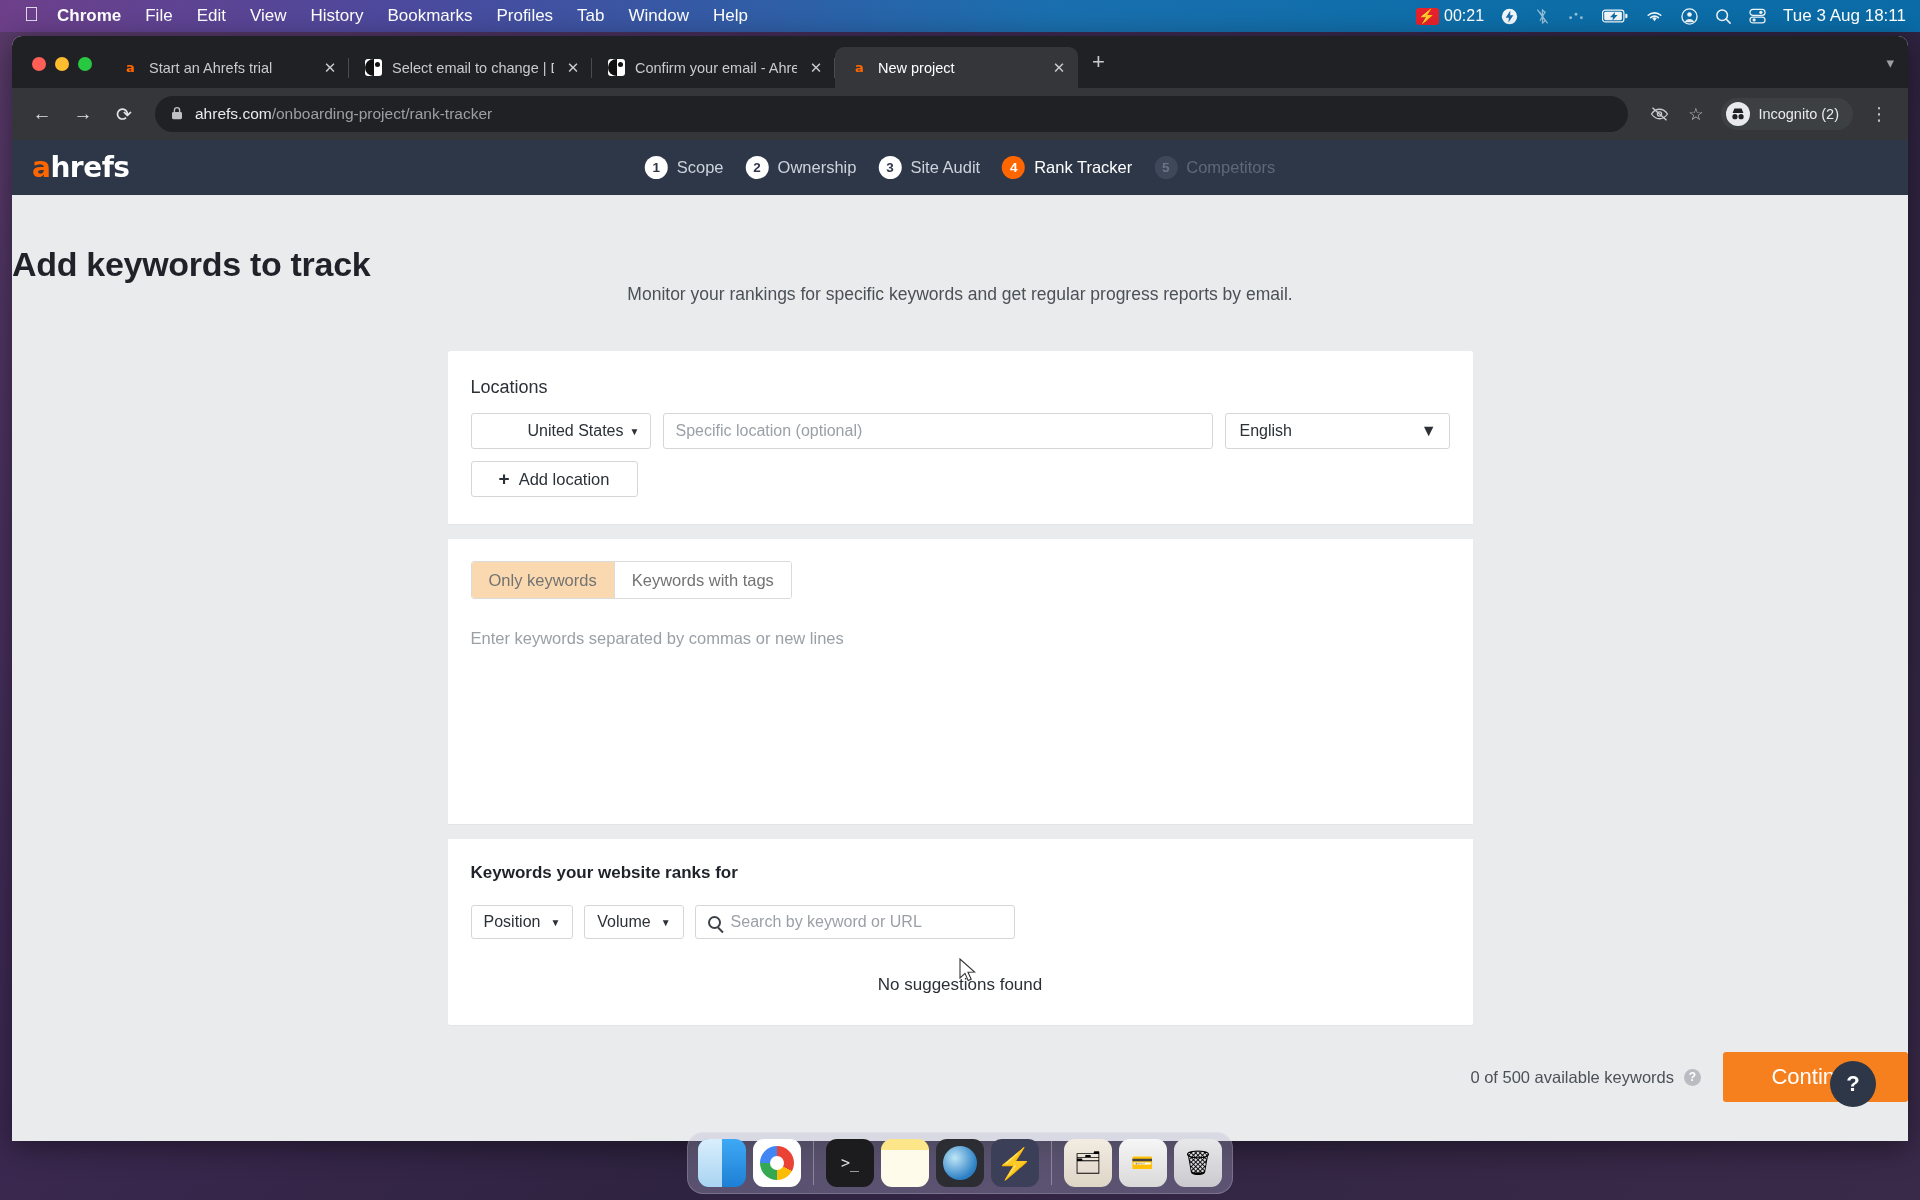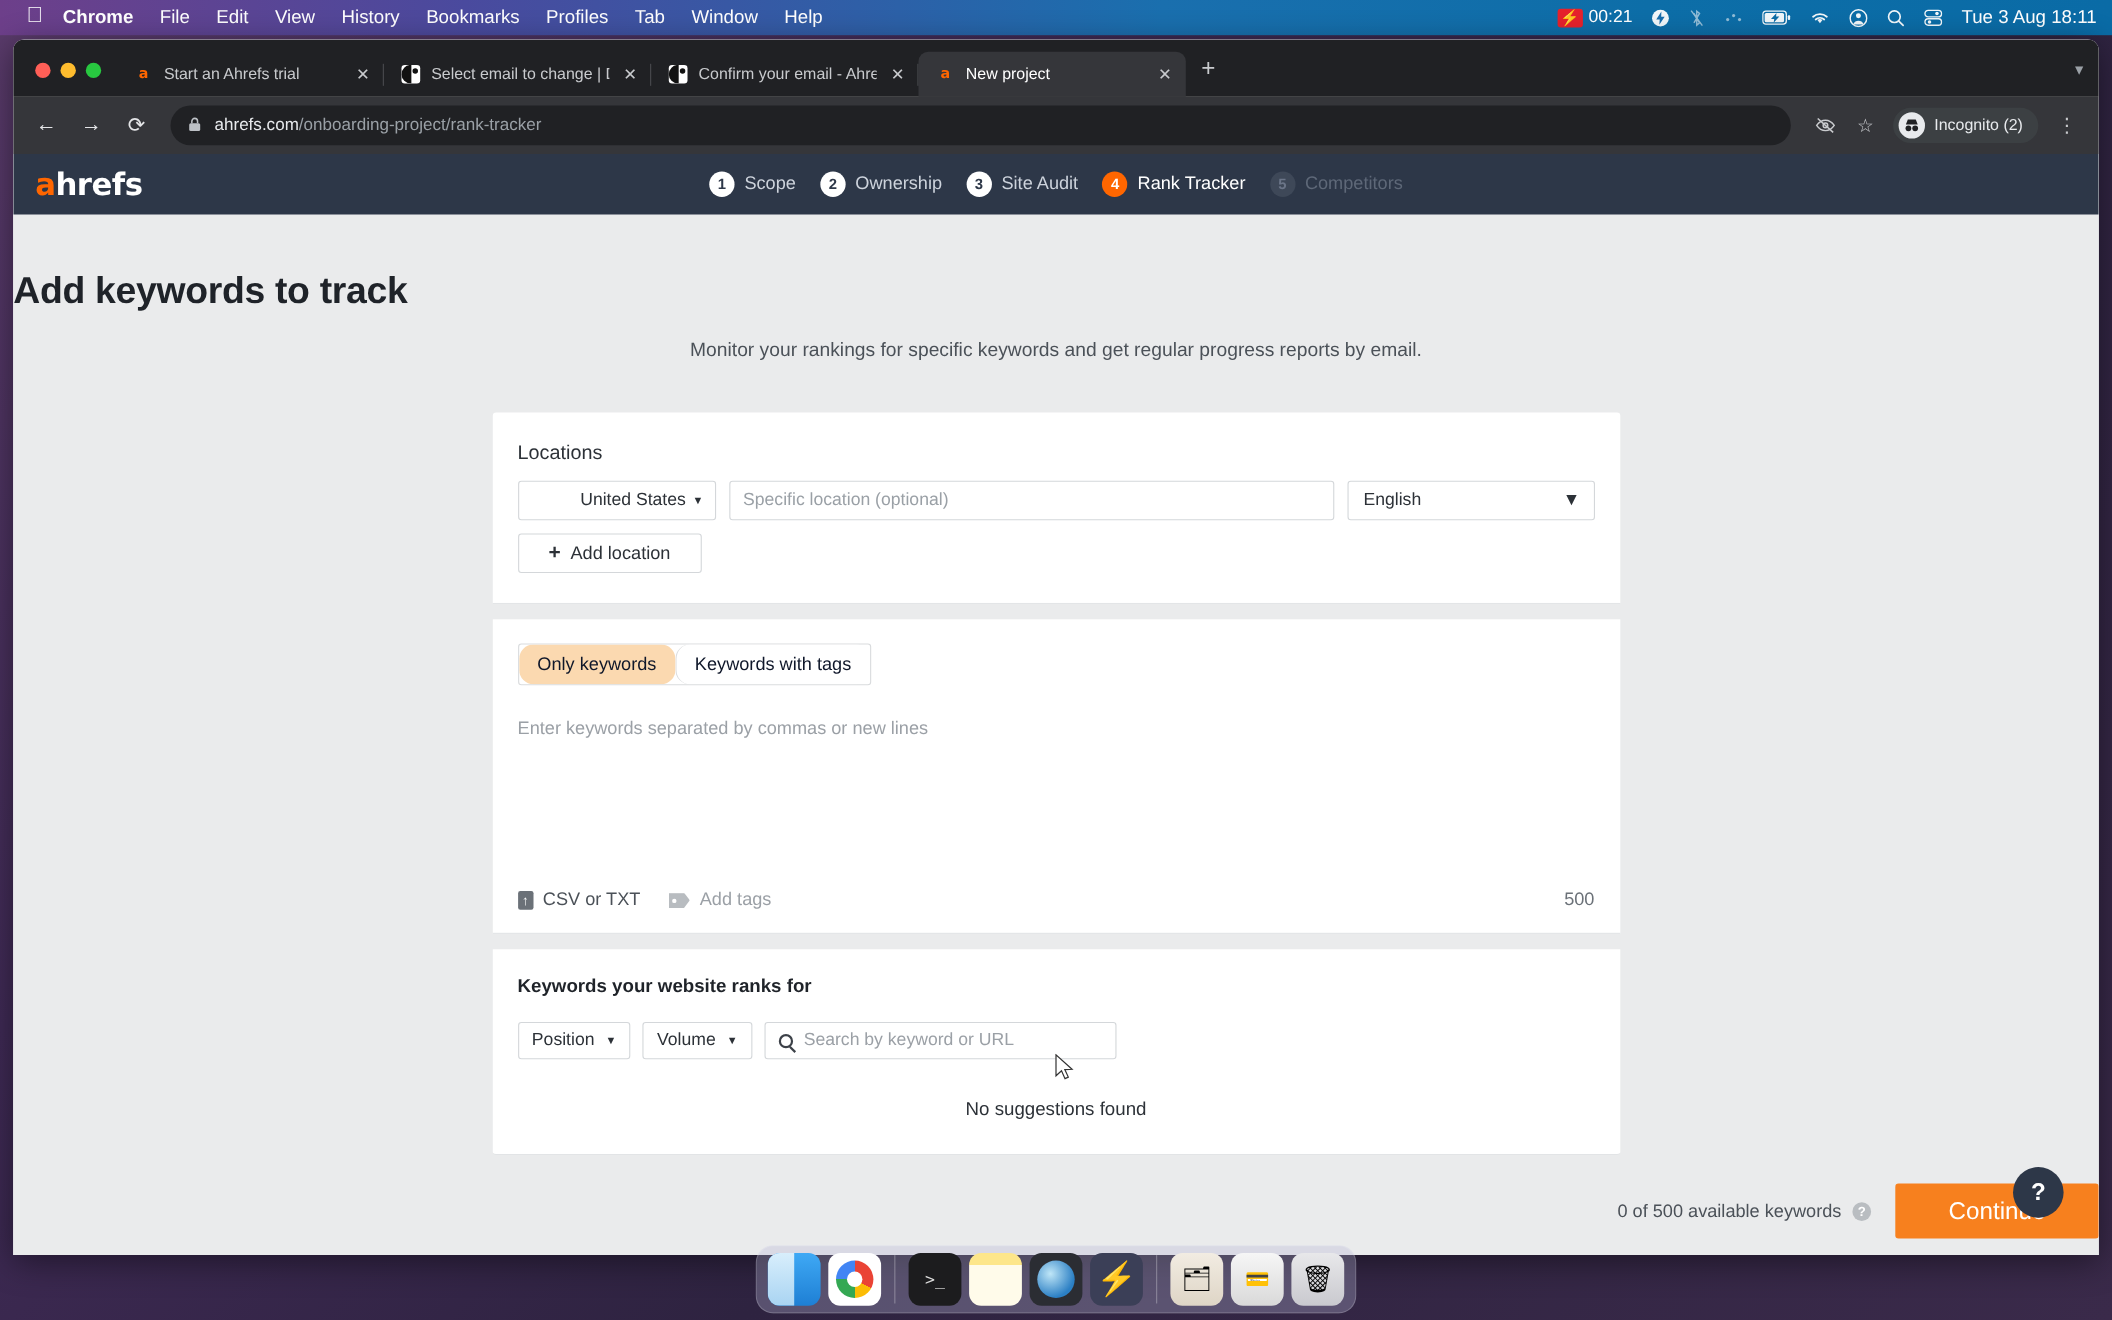--- a/index.html
+++ b/index.html
@@ -140,21 +140,21 @@
   .step.active .num { background: #f60; color: #fff; }
   .step.active .lbl { color: #fff; }
   .step.disabled .num { background: #3e4858; color: #6b7588; }
   .step.disabled .lbl { color: #5e6878; }
 
   .page-body { padding-top: 50px; }
   h1.title {
     text-align: left; font-size: 34px; font-weight: bold; color: #1f2329; letter-spacing: -.3px;
   }
   p.subtitle {
-    text-align: center; font-size: 17.5px; color: #4b5158; margin-top: 24px;
+    text-align: center; font-size: 17.5px; color: #4b5158; 
   }
 
   .card {
     width: 1025px; margin: 0 auto; background: #fff;
     border-bottom: 1px solid #e2e4e6;
   }
   #card-locations { margin-top: 46px; padding: 26px 23px 27px; border-radius: 3px 3px 0 0; }
   .field-label { font-size: 18px; color: #2c3137; margin-bottom: 15px; }
   .row { display: flex; align-items: center; gap: 12px; }
   .ctrl {
@@ -169,21 +169,21 @@
     margin-top: 12px; height: 36px; width: 167px;
     border: 1px solid #d4d7da; border-radius: 3px; background: #fff;
     display: flex; align-items: center; justify-content: center; gap: 9px;
     font-size: 16.5px; color: #2c3137;
   }
   .btn-add .plus { font-size: 19px; font-weight: bold; }
 
   #card-keywords { margin-top: 14px; padding: 22px 23px 0; height: 286px; position: relative; }
   .tabs-group { display: inline-flex; border: 1px solid #d9dbdd; border-radius: 3px; overflow: hidden; }
   .kw-tab { height: 36px; padding: 0 17px; display: flex; align-items: center;
-    font-size: 16.5px; color: #0f172a; background: #fff; border-radius: 13px; }
+    font-size: 16.5px; color: #737373; background: #fff; }
   .kw-tab.selected { background: #fbd9b0; }
   .kw-tab + .kw-tab { border-left: 1px solid #d9dbdd; }
   .kw-placeholder { margin-top: 30px; font-size: 16.5px; color: #9ba0a6; }
   .kw-footer {
     position: absolute; left: 23px; right: 23px; bottom: 20px;
     display: flex; align-items: center; gap: 26px; font-size: 16.5px;
   }
   .kw-foot-item { display: flex; align-items: center; gap: 9px; color: #4b5158; }
   .kw-foot-item.muted { color: #9ba0a6; }
   .icon-upload {
@@ -479,31 +479,20 @@
             <span>Add location</span>
           </div>
         </div>
 
         <div class="card" id="card-keywords">
           <div class="tabs-group">
             <div class="kw-tab selected">Only keywords</div>
             <div class="kw-tab">Keywords with tags</div>
           </div>
           <div class="kw-placeholder">Enter keywords separated by commas or new lines</div>
-          <div class="kw-footer">
-            <div class="kw-foot-item">
-              <span class="icon-upload"></span>
-              <span>CSV or TXT</span>
-            </div>
-            <div class="kw-foot-item muted">
-              <span class="icon-tag"></span>
-              <span>Add tags</span>
-            </div>
-            <div class="kw-count">500</div>
-          </div>
         </div>
 
         <div class="card" id="card-ranks">
           <div class="ranks-title">Keywords your website ranks for</div>
           <div class="ranks-row">
             <div class="pill">
               <span>Position</span>
               <span class="caret">▼</span>
             </div>
             <div class="pill">

